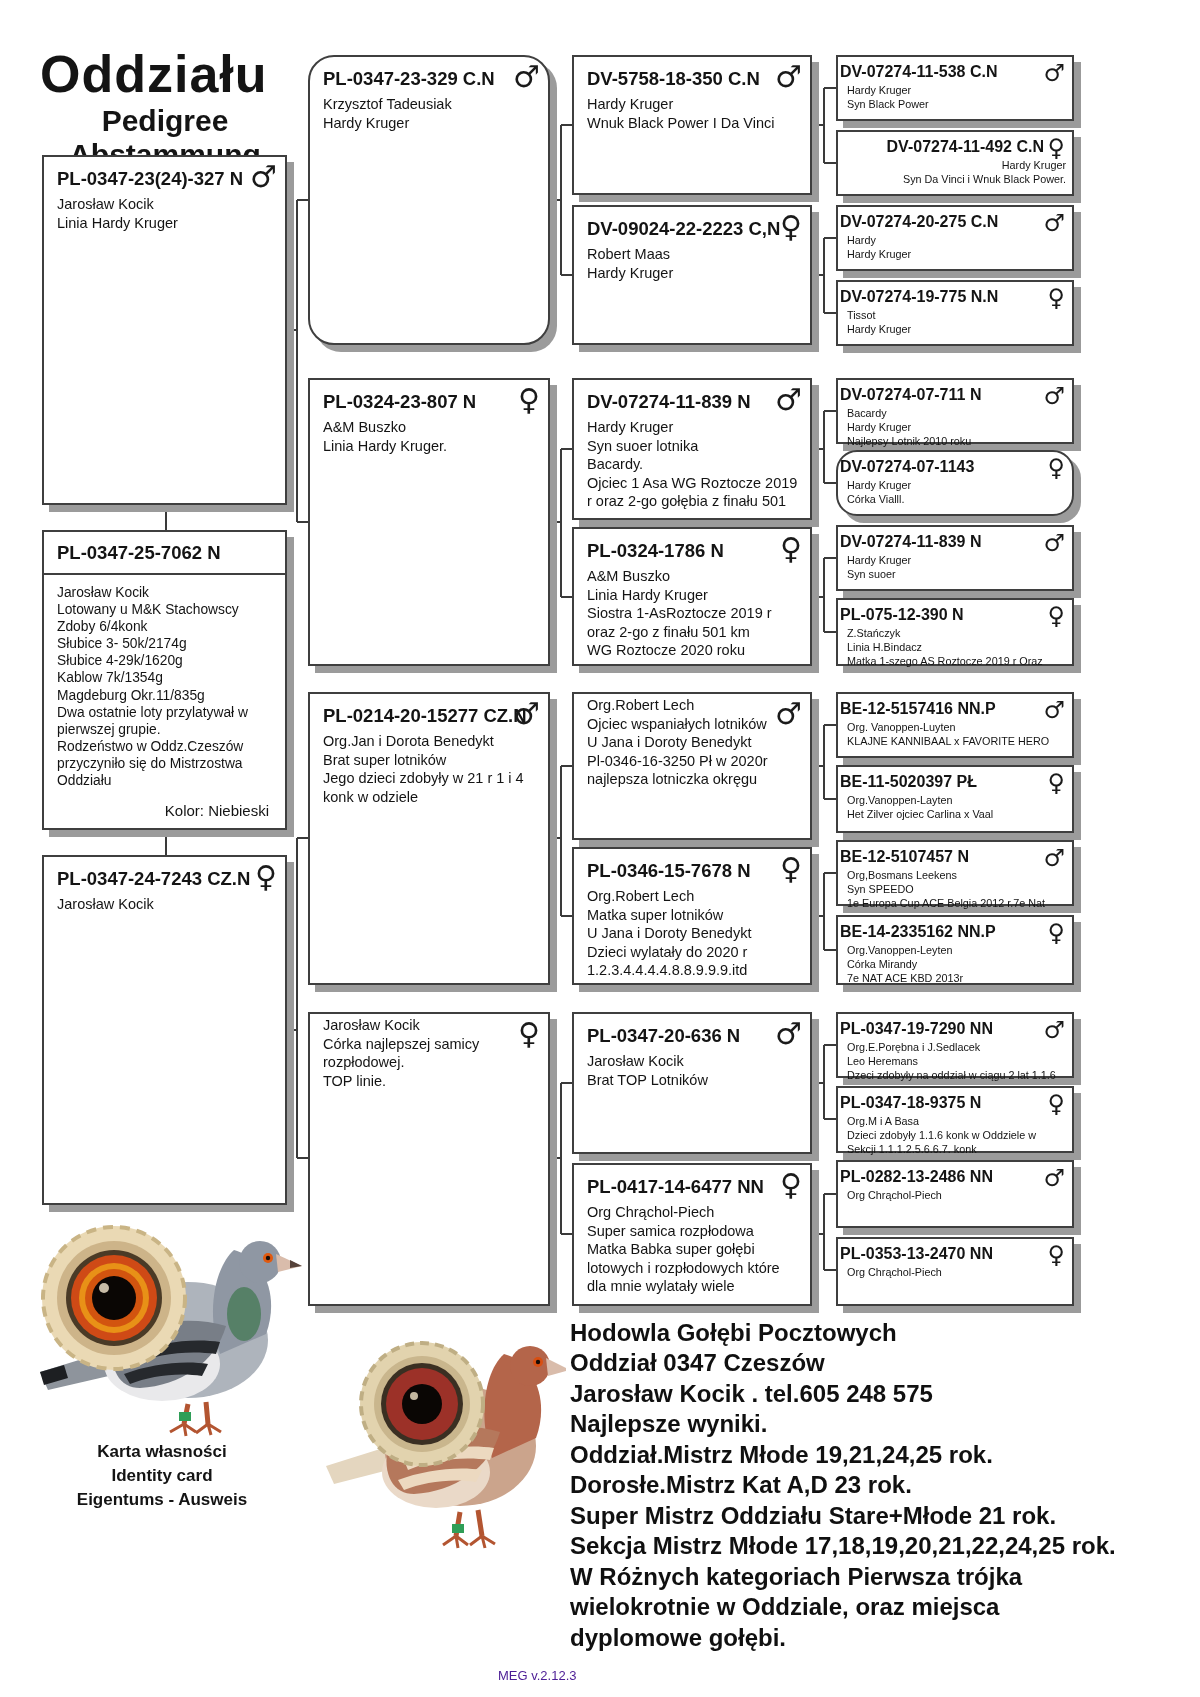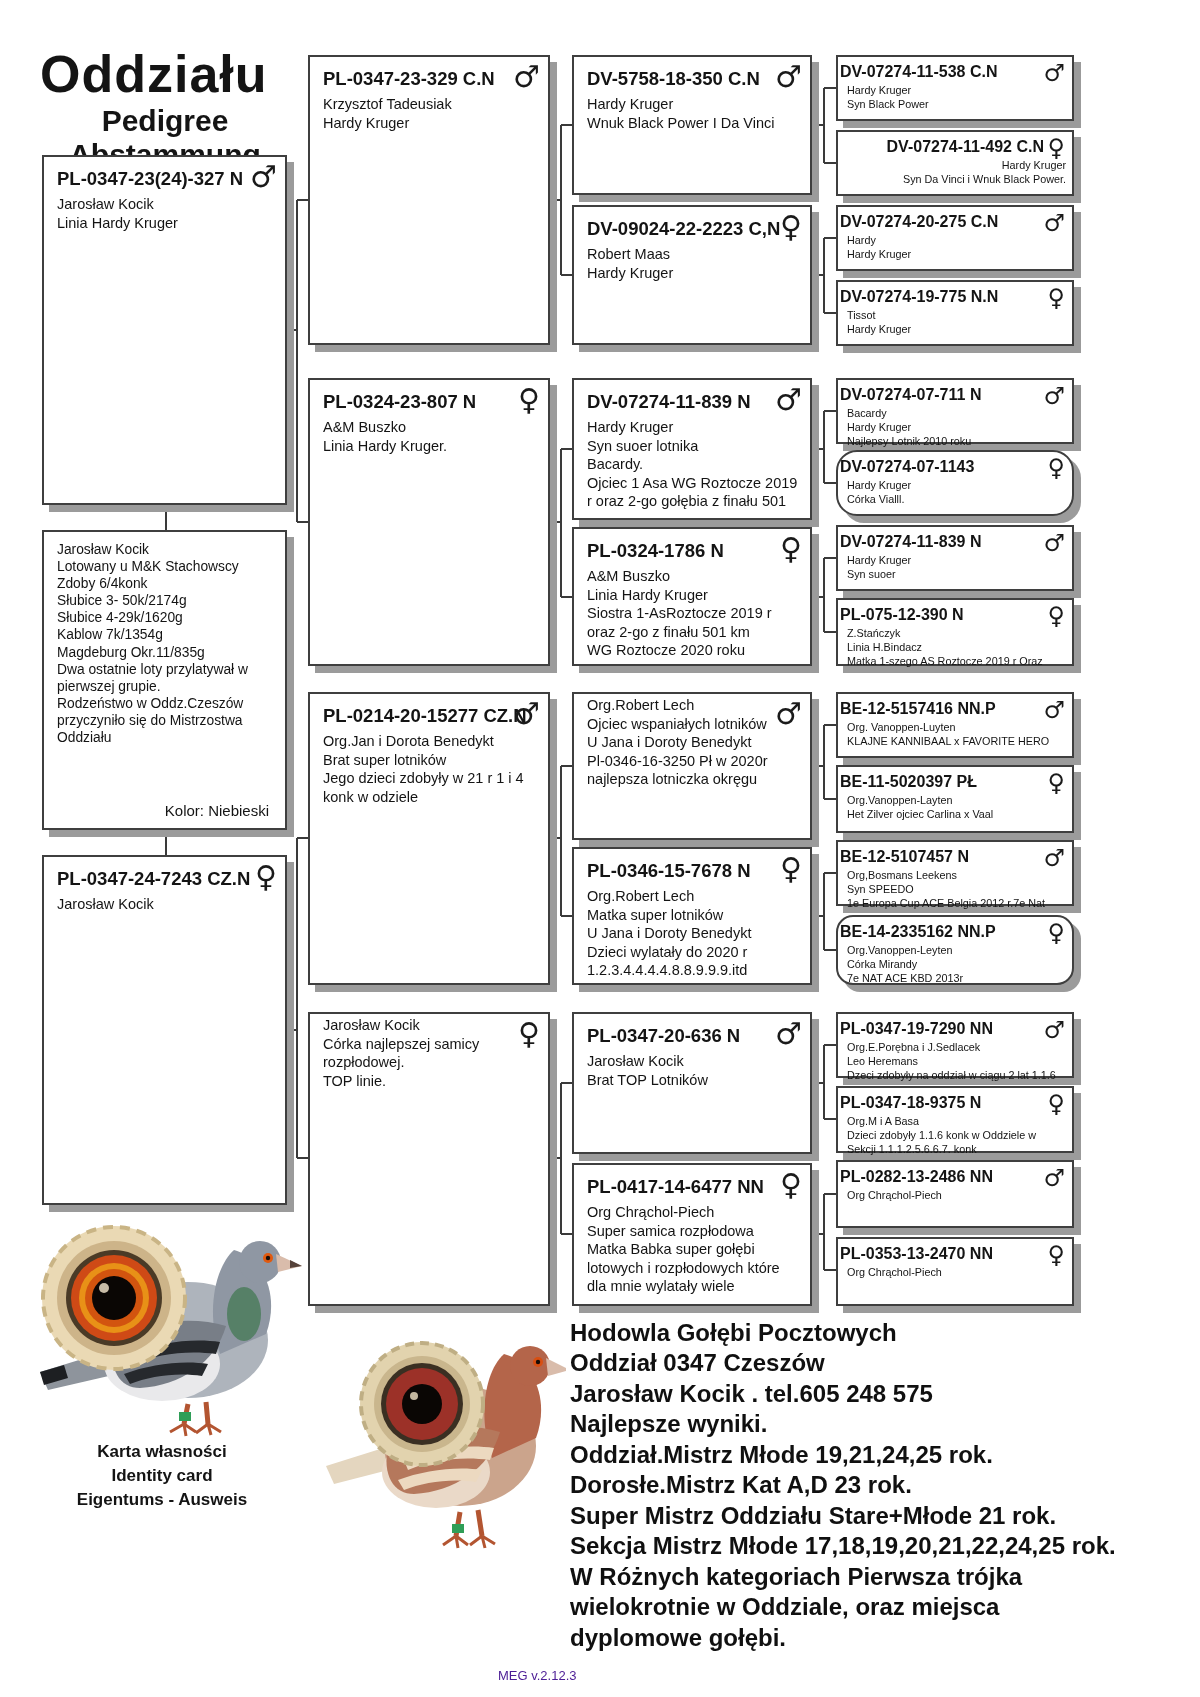--- a/index.html
+++ b/index.html
@@ -55,20 +55,21 @@
 </svg>
 
 <div class="pbox" style="left:42px;top:155px;width:245px;height:350px;">
   <div class="ring">PL-0347-23(24)-327 N</div>
   <span class="gicon">♂</span>
   <div class="body">Jarosław Kocik
 Linia Hardy Kruger</div>
 </div>
 
 <div class="pbox subject" style="left:42px;top:530px;width:245px;height:300px;">
+  <div class="ring">PL-0347-25-7062 N</div>
   <div class="body">Jarosław Kocik
 Lotowany u M&amp;K Stachowscy
 Zdoby 6/4konk
 Słubice 3- 50k/2174g
 Słubice 4-29k/1620g
 Kablow 7k/1354g
 Magdeburg Okr.11/835g
 Dwa ostatnie loty przylatywał w
 pierwszej grupie.
 Rodzeństwo w Oddz.Czeszów
@@ -76,21 +77,21 @@
 Oddziału</div>
   <div class="color-note">Kolor: Niebieski</div>
 </div>
 
 <div class="pbox" style="left:42px;top:855px;width:245px;height:350px;">
   <div class="ring">PL-0347-24-7243 CZ.N</div>
   <span class="gicon">♀</span>
   <div class="body">Jarosław Kocik</div>
 </div>
 
-<div class="pbox" style="left:308px;top:55px;width:242px;height:290px;">
+<div class="pbox" style="left:308px;top:55px;width:242px;height:290px;border-radius:26px;">
   <div class="ring">PL-0347-23-329 C.N</div>
   <span class="gicon">♂</span>
   <div class="body">Krzysztof Tadeusiak
 Hardy Kruger</div>
 </div>
 <div class="pbox" style="left:308px;top:378px;width:242px;height:288px;">
   <div class="ring">PL-0324-23-807 N</div>
   <span class="gicon">♀</span>
   <div class="body">A&amp;M Buszko
 Linia Hardy Kruger.</div>
@@ -236,21 +237,21 @@
   <div class="body">Org.Vanoppen-Layten
 Het Zilver ojciec Carlina x Vaal</div>
 </div>
 <div class="pbox sm" style="left:836px;top:840px;width:238px;height:66px;">
   <div class="ring">BE-12-5107457 N</div>
   <span class="gicon">♂</span>
   <div class="body">Org,Bosmans Leekens
 Syn SPEEDO
 1e Europa Cup ACE Belgia 2012 r.7e Nat</div>
 </div>
-<div class="pbox sm" style="left:836px;top:915px;width:238px;height:70px;border-radius:17px;">
+<div class="pbox sm" style="left:836px;top:915px;width:238px;height:70px;">
   <div class="ring">BE-14-2335162 NN.P</div>
   <span class="gicon">♀</span>
   <div class="body">Org.Vanoppen-Leyten
 Córka Mirandy
 7e NAT ACE KBD 2013r</div>
 </div>
 <div class="pbox sm" style="left:836px;top:1012px;width:238px;height:66px;">
   <div class="ring">PL-0347-19-7290 NN</div>
   <span class="gicon">♂</span>
   <div class="body">Org.E.Porębna i J.Sedlacek

